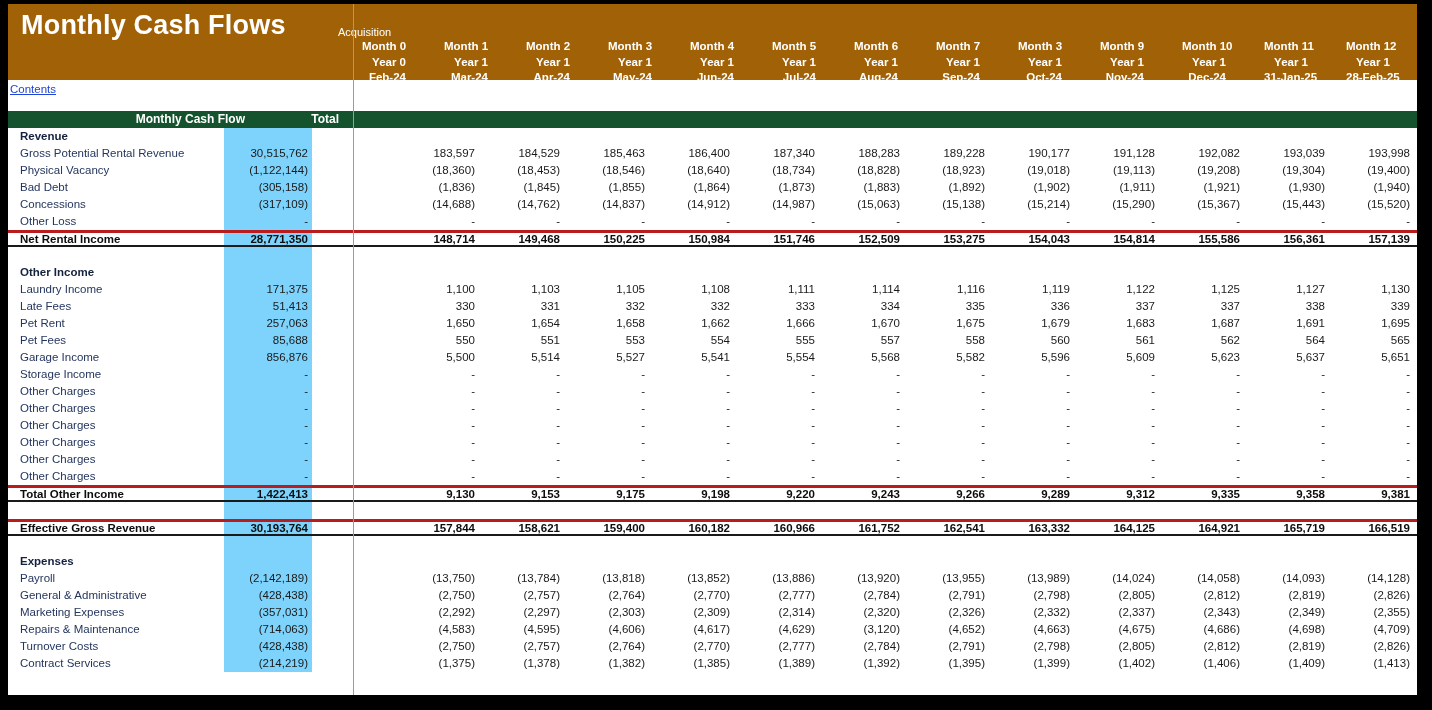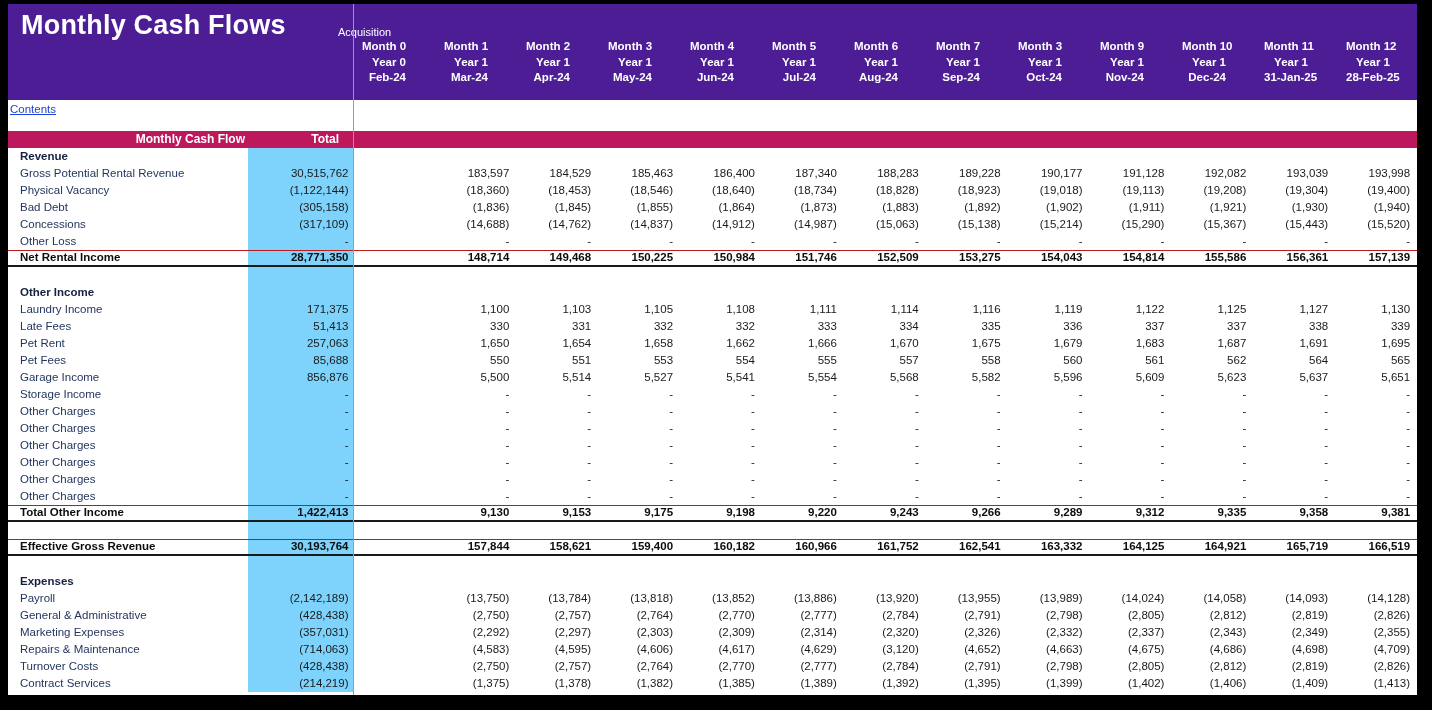--- a/index.html
+++ b/index.html
@@ -1,48 +1,48 @@
 <!DOCTYPE html>
 <html><head>
 <meta charset="utf-8">
 <style>
   * { box-sizing: border-box; margin: 0; padding: 0; }
   html,body { width:1432px; height:710px; background:#000; overflow:hidden;
     font-family:"Liberation Sans", sans-serif; }
   .sheet { position:absolute; left:8px; top:4px; width:1409px; height:691px;
     background:#fff; overflow:hidden; }
   
-  .hdr { position:relative; height:96px; background:#4c1d95; }
+  .hdr { position:relative; height:76px; background:#a16207; }
   .title { position:absolute; left:13px; top:6px; font-size:27px; font-weight:bold;
     color:#fff; letter-spacing:.2px; }
   .cols { position:absolute; left:326px; top:0; width:1070px; height:96px; color:#fff; }
   .acq { font-size:11px; padding:22px 0 1px 4px; }
   .cols-row { display:flex; }
   .mcol { width:82px; text-align:right; padding-right:10px; font-size:11.5px;
     font-weight:bold; line-height:15.5px; white-space:nowrap;padding-left:28px; }
   .mcol span { display:block; }
   
   .contents-row { height:31px; padding:3px 0 0 2px; font-size:11.5px; }
   .contents-row a { color:#2044D4; text-decoration:underline; cursor:pointer; }
   
-  .band { height:17px; background:#be185d; display:flex; color:#fff;
+  .band { height:17px; background:#14532d; display:flex; color:#fff;
     font-weight:bold; font-size:12px; line-height:17px; }
   .band .lcell { width:240px; text-align:right; padding-right:3px; }
   .band .tcell { width:105px; text-align:right; padding-right:14px; }
   
   .rows { position:relative; }
-  .row { display:flex; height:17px; font-size:11.5px; line-height:16.5px; }
+  .row { display:flex; height:17px; font-size:11.5px; line-height:16.5px;gap:16px; }
   .row .lcell { width:240px; padding-left:12px; color:#24365E;
     white-space:nowrap; overflow:hidden; }
   .row .tcell { width:105px; background:#7dd3fc; text-align:right;
     padding-right:4px; color:#1a1a1a; }
   .row .vcell { width:82px; text-align:right; padding-right:7px; color:#1a1a1a;
     white-space:nowrap; }
   .row.section .lcell { font-weight:bold; color:#14213F; }
-  .row.total { border-top:1px solid #b91c1c; border-bottom:2px solid #1a1a1a;
+  .row.total { border-top:3px solid #b91c1c; border-bottom:2px solid #1a1a1a;
     line-height:13.5px; }
   .row.total .lcell, .row.total .tcell, .row.total .vcell
     { font-weight:bold; color:#0d0d0d; }
   
   .vsep { position:absolute; left:345px; top:0; width:1px; height:691px;
     background:#9b9b9b; z-index:6; }
 </style>
 </head>
 <body>
 

